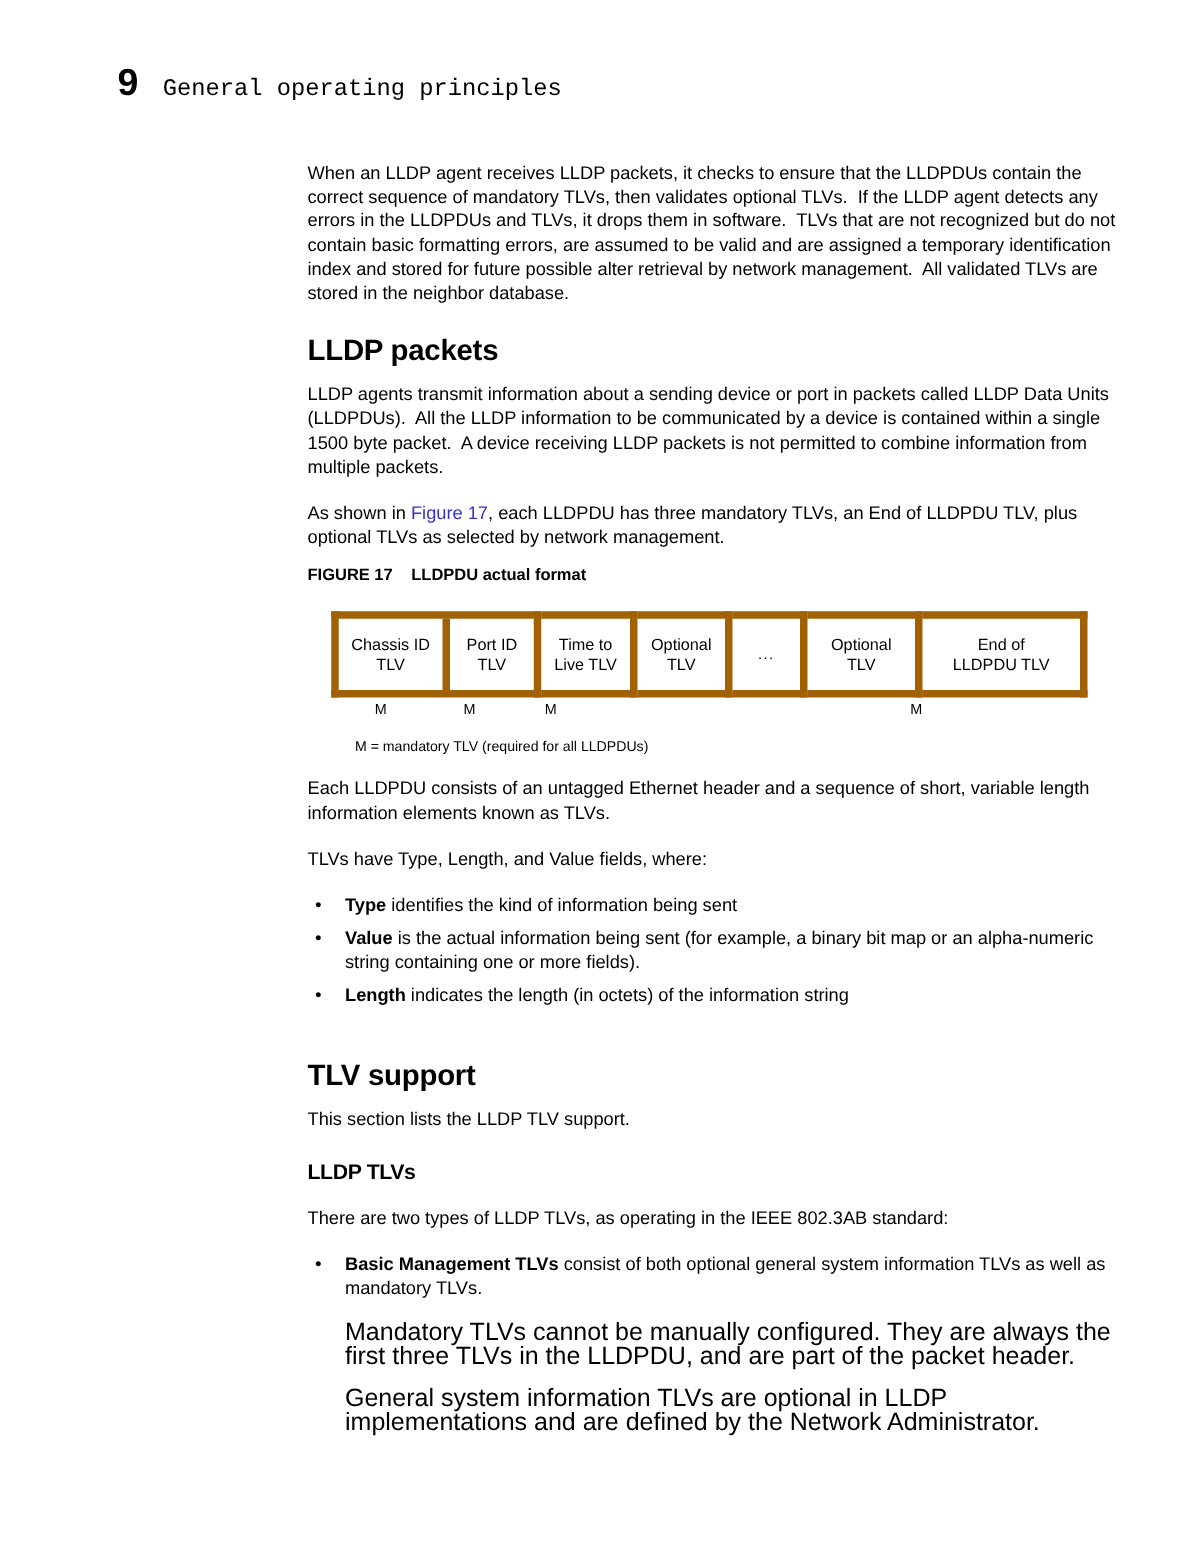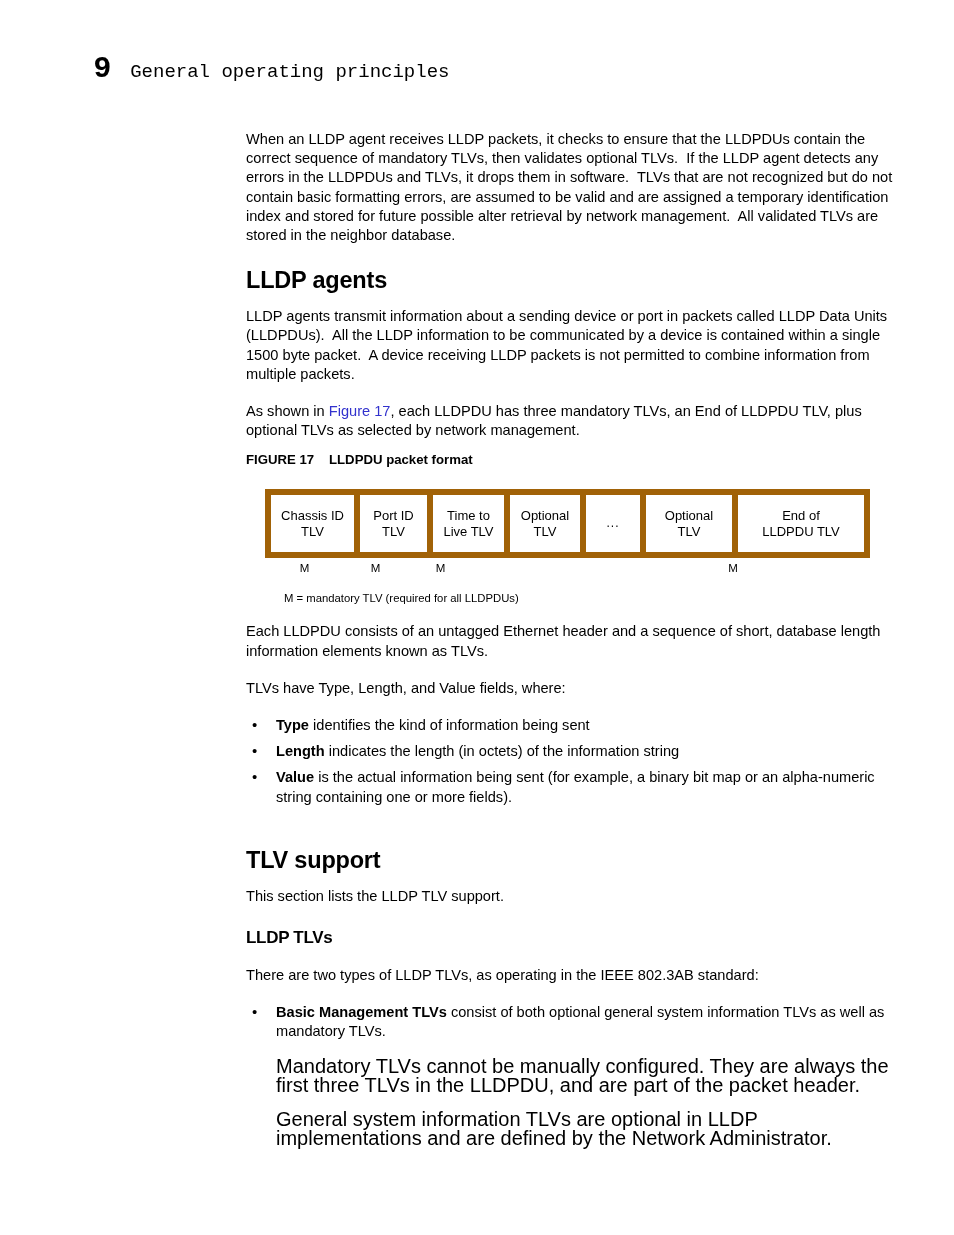--- a/index.html
+++ b/index.html
@@ -163,35 +163,35 @@
   <span class="chapter-number">9</span>
   <span class="chapter-title">General operating principles</span>
 </div>
 
 <div class="content">
 
   <p class="body-text">When an LLDP agent receives LLDP packets, it checks to ensure that the LLDPDUs contain the correct sequence of mandatory TLVs, then validates optional TLVs.  If the LLDP agent detects any errors in the LLDPDUs and TLVs, it drops them in software.  TLVs that are not recognized but do not contain basic formatting errors, are assumed to be valid and are assigned a temporary identification index and stored for future possible alter retrieval by network management.  All validated TLVs are stored in the neighbor database.</p>
 
   <div class="spacer-22"></div>
 
-  <h1 class="section-head">LLDP agents</h1>
+  <h1 class="section-head">LLDP packets</h1>
 
   <div class="spacer-14"></div>
 
   <p class="body-text">LLDP agents transmit information about a sending device or port in packets called LLDP Data Units (LLDPDUs).  All the LLDP information to be communicated by a device is contained within a single 1500 byte packet.  A device receiving LLDP packets is not permitted to combine information from multiple packets.</p>
 
   <div class="spacer-18"></div>
 
   <p class="body-text"><span>As shown in </span><a class="xref" href="#">Figure 17</a><span>, each LLDPDU has three mandatory TLVs, an End of LLDPDU TLV, plus optional TLVs as selected by network management.</span></p>
 
   <div class="spacer-12"></div>
 
   <div class="figure-caption">
     <span class="fig-num">FIGURE 17</span>
-    <span>LLDPDU packet format</span>
+    <span>LLDPDU actual format</span>
   </div>
 
   <div class="spacer-22"></div>
 
   <div class="figure-block">
     <table class="pkt-table">
       <tbody>
         <tr id="pkt-row">
             <td class="thick-right" style="width: 79px;">
               <div>Chassis ID</div>
@@ -227,32 +227,32 @@
         <span style="left: 39.5px;">M</span>
         <span style="left: 110.5px;">M</span>
         <span style="left: 175.5px;">M</span>
         <span style="left: 468px;">M</span>
       </div>
     <div class="legend-note">M = mandatory TLV (required for all LLDPDUs)</div>
   </div>
 
   <div class="spacer-18"></div>
 
-  <p class="body-text">Each LLDPDU consists of an untagged Ethernet header and a sequence of short, database length information elements known as TLVs.</p>
+  <p class="body-text">Each LLDPDU consists of an untagged Ethernet header and a sequence of short, variable length information elements known as TLVs.</p>
 
   <div class="spacer-18"></div>
 
   <p class="body-text">TLVs have Type, Length, and Value fields, where:</p>
 
   <div class="spacer-18"></div>
 
   <ul class="bullets" id="tlv-field-bullets">
       <li><span class="lead">Type</span><span> identifies the kind of information being sent</span></li>
+      <li><span class="lead">Value</span><span> is the actual information being sent (for example, a binary bit map or an alpha-numeric string containing one or more fields).</span></li>
       <li><span class="lead">Length</span><span> indicates the length (in octets) of the information string</span></li>
-      <li><span class="lead">Value</span><span> is the actual information being sent (for example, a binary bit map or an alpha-numeric string containing one or more fields).</span></li>
     </ul>
 
   <div class="spacer-22"></div>
   <div class="spacer-18"></div>
 
   <h1 class="section-head">TLV support</h1>
 
   <div class="spacer-14"></div>
 
   <p class="body-text">This section lists the LLDP TLV support.</p>

